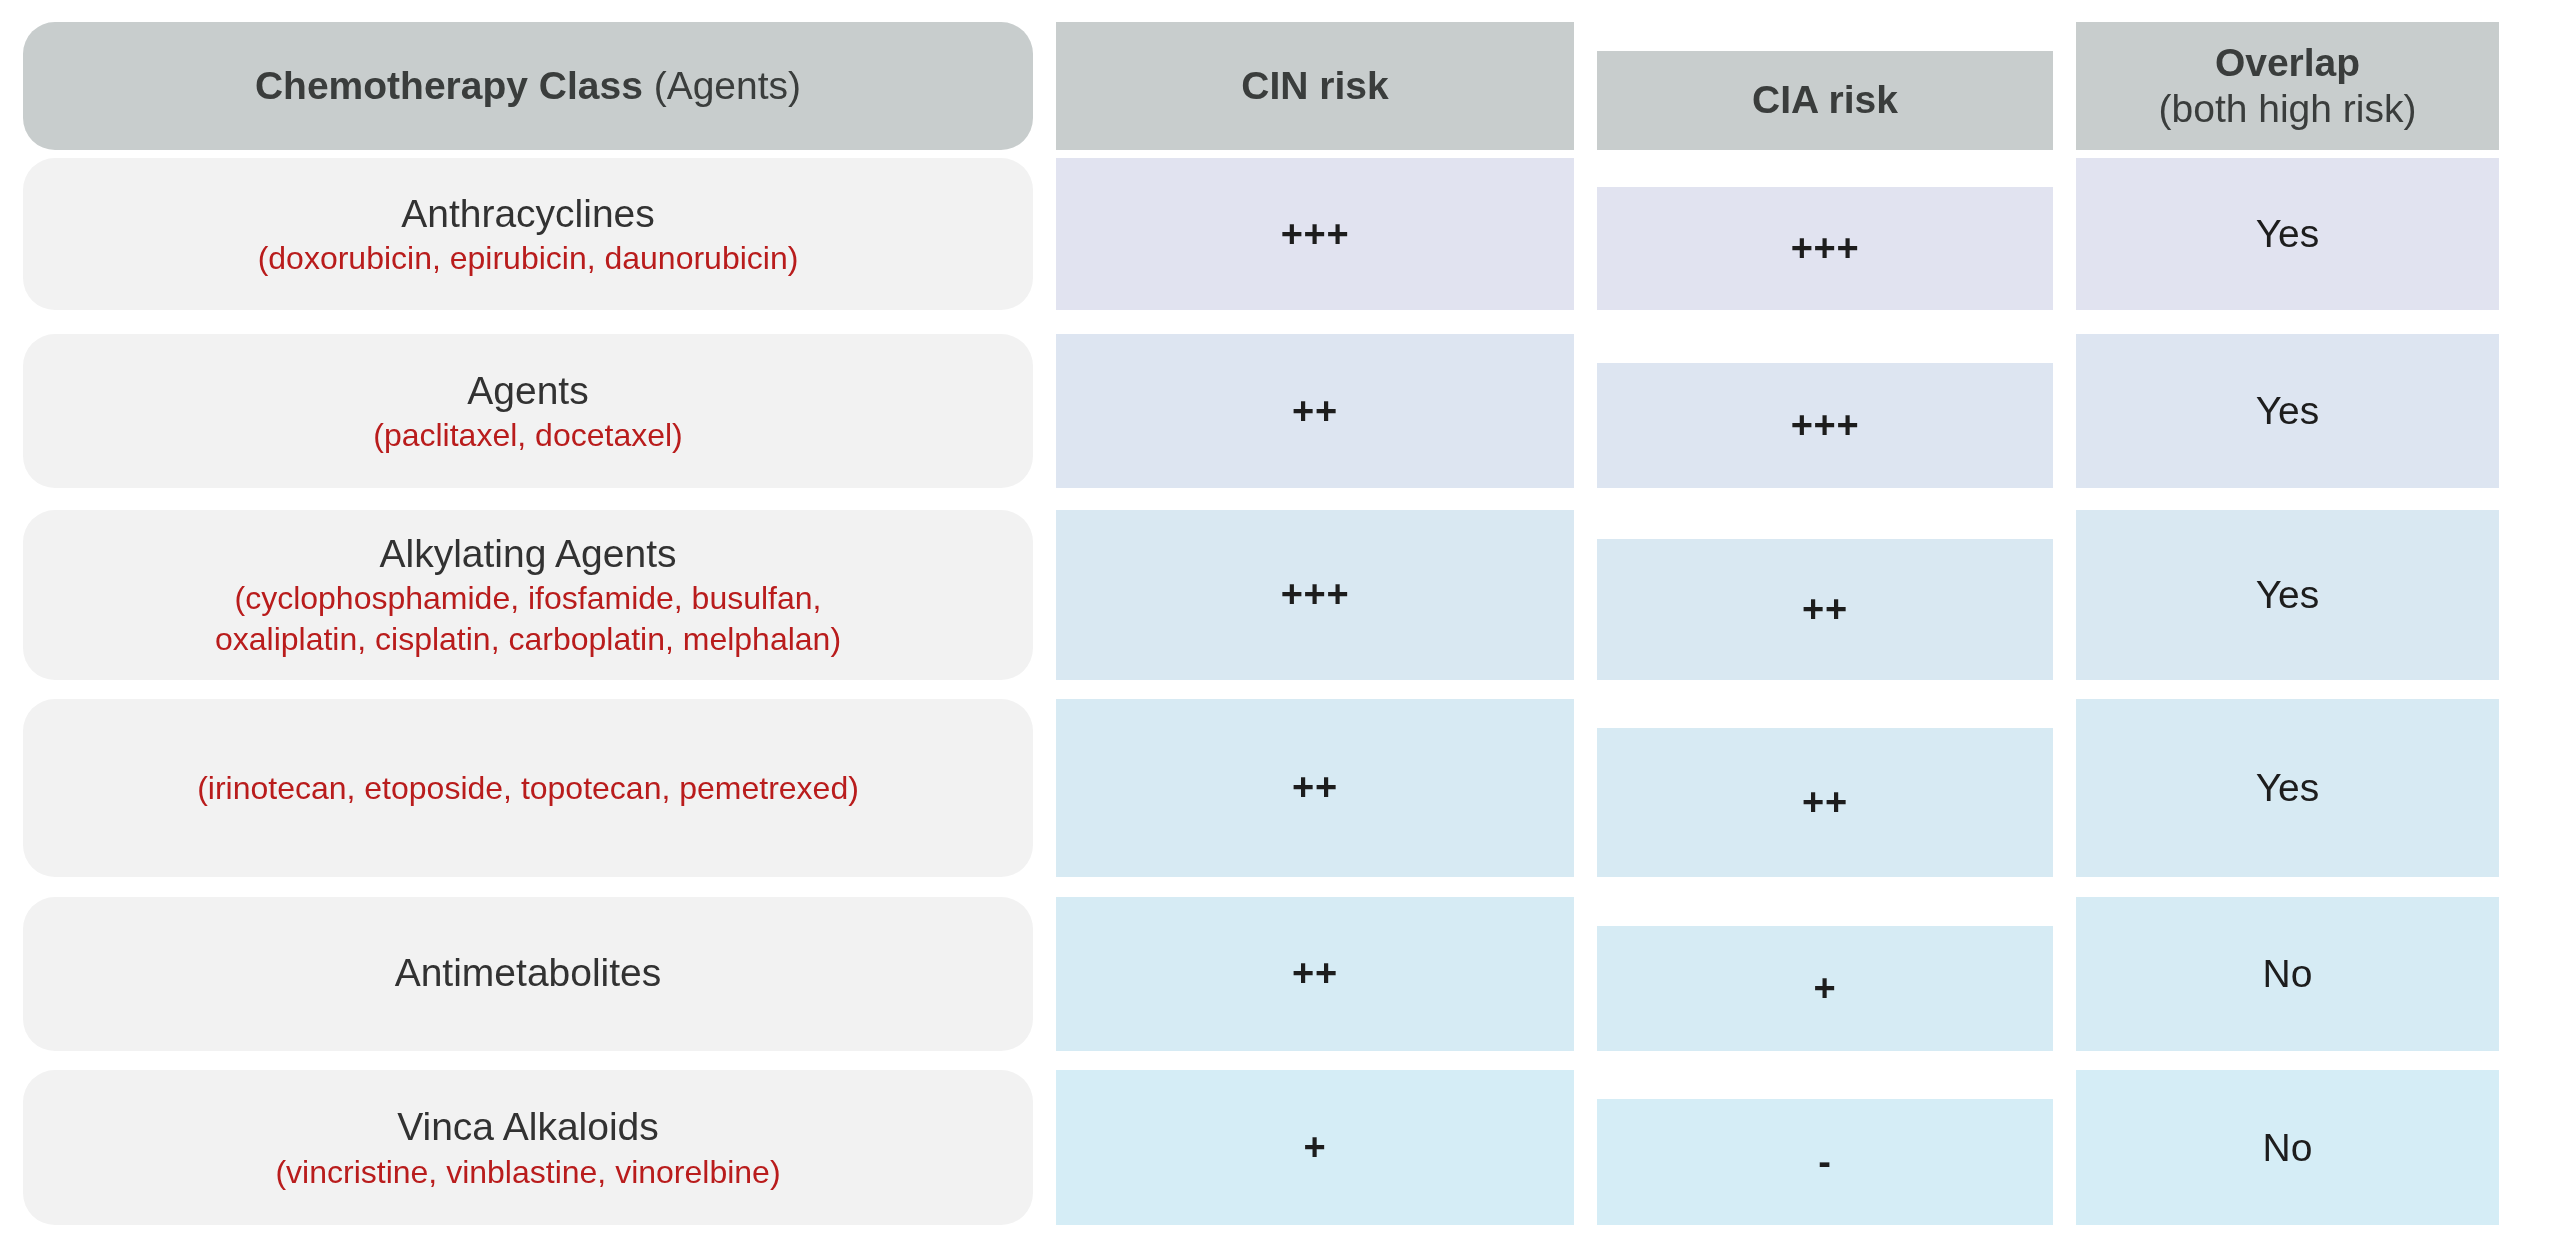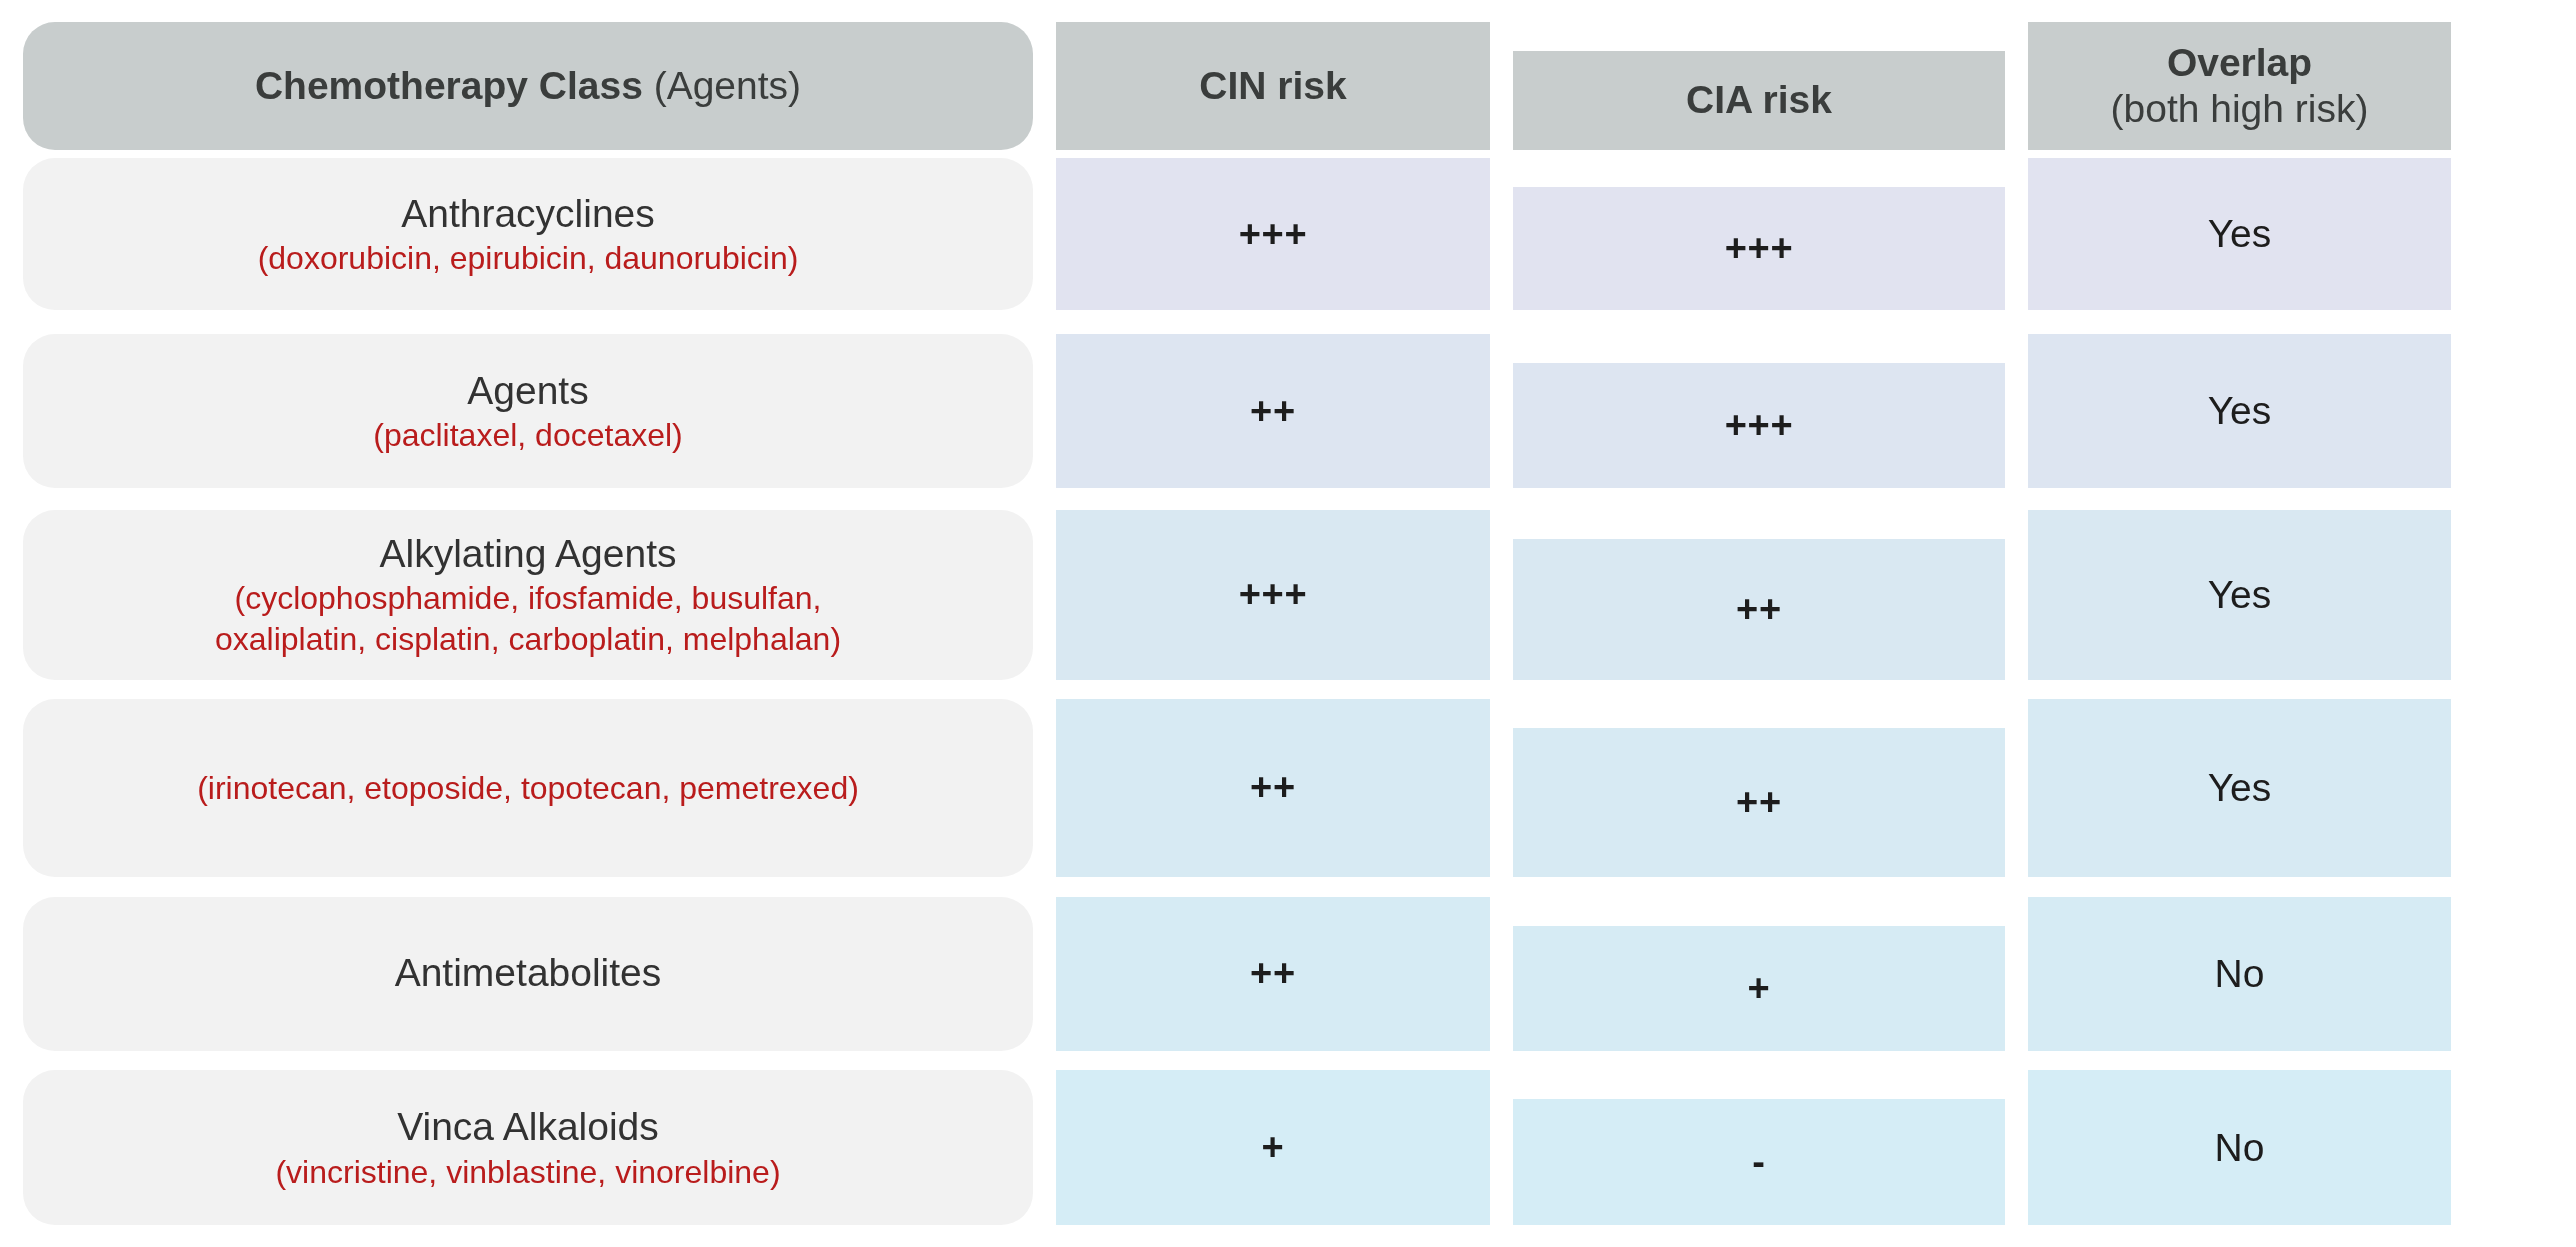--- a/index.html
+++ b/index.html
@@ -27,22 +27,22 @@
   .cell {
     display: flex;
     flex-direction: column;
     justify-content: center;
     align-items: center;
     text-align: center;
     box-sizing: border-box;
     padding: 5.4px 13.5px;
   }
   .c1 { width: 1010px; border-radius: 32px; }
-  .c2 { width: 434px; }
-  .c3 { width: 492px; margin-top: 29px; }
+  .c2 { width: 518px; }
+  .c3 { width: 456px; margin-top: 29px; }
   .c4 { width: 423px; }
 
   
   .h-header { height: 128px; margin-bottom: 8.8px; }
   .h-r0 { height: 152px; margin-bottom: 24px; }
   .h-r1 { height: 154px; margin-bottom: 21.6px; }
   .h-r2 { height: 170px; margin-bottom: 19px; }
   .h-r3 { height: 178px; margin-bottom: 19.6px; }
   .h-r4 { height: 154px; margin-bottom: 19.6px; }
   .h-r5 { height: 155px; margin-bottom: 0; }

